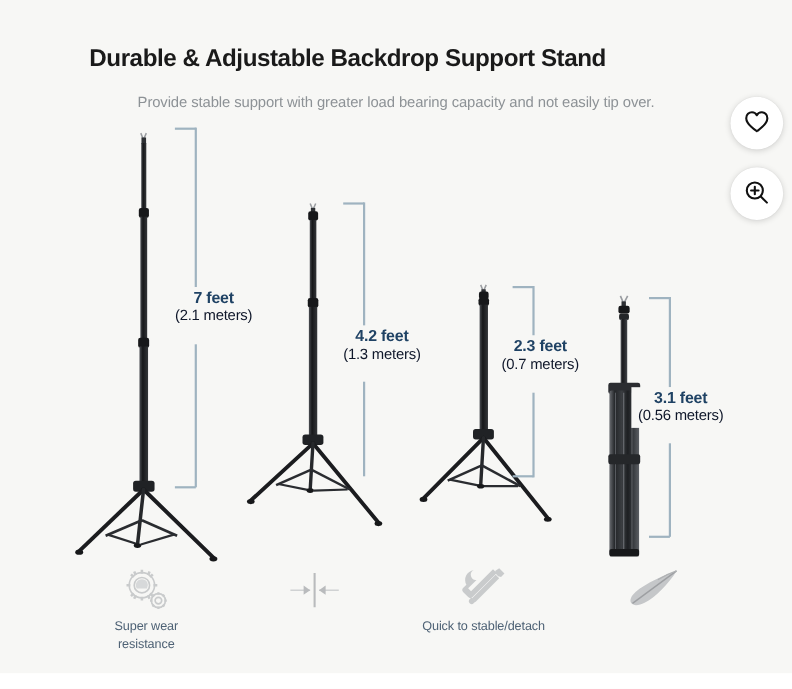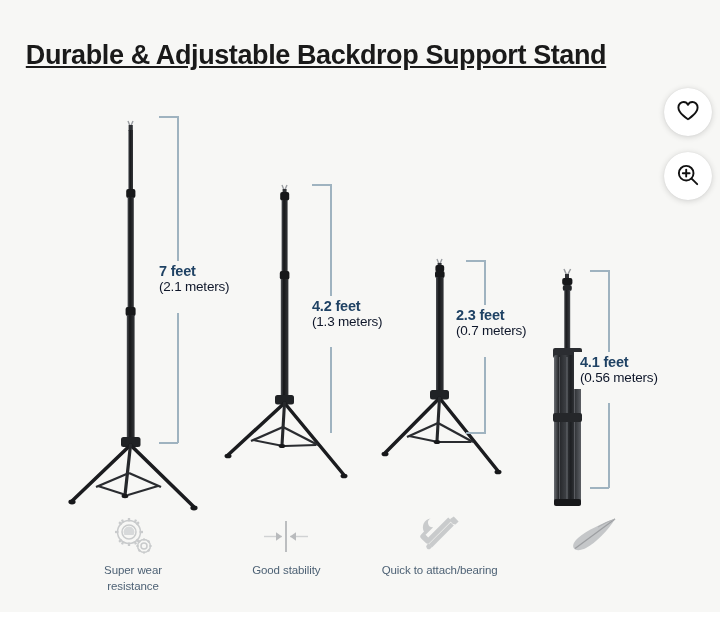--- a/index.html
+++ b/index.html
@@ -29,26 +29,25 @@
     background: #f7f7f5;
     overflow: hidden;
   }
 
   .title {
     position: absolute;
     left: 0;
     top: 40px;
     width: 632px;
     text-align: center;
-    font-size: 27px;
+    font-size: 22px;
     font-weight: 700;
     letter-spacing: -0.4px;
     color: #1a1a1a;
     font-family: "Liberation Sans", sans-serif;
-    text-decoration: underline;
   }
 
   .subtitle {
     position: absolute;
     left: 0;
     top: 85px;
     width: 720px;
     text-align: center;
     font-size: 13.5px;
     font-weight: 400;
@@ -83,21 +82,21 @@
     height: 1.6px;
     background: #9fb3c0;
     width: 19px;
     left: -18px;
   }
   .dim-label {
     position: absolute;
     white-space: nowrap;
     background: #f7f7f5;
     padding: 2px 7px 3px 6px;
-    text-align: left;
+    text-align: center;
   }
   .dim-label .feet {
     display: block;
     font-size: 14.5px;
     font-weight: 700;
     color: #1f4264;
     letter-spacing: -0.2px;
     line-height: 1.12;
   }
   .dim-label .meters {
@@ -157,20 +156,21 @@
 </style>
 </head>
 <body>
 
 <div id="root">
 
   <div class="product-image">
 
     <div class="title">Durable &amp; Adjustable Backdrop Support Stand</div>
 
+    <div class="subtitle">Provide stable support with greater load bearing capacity and not easily tip over.</div>
 
     <div class="stage">
 
       <div class="stand" style="left:62px; top:14px;">
         <svg width="150" height="390" viewBox="0 0 150 390" aria-hidden="true">
           <defs>
             <linearGradient id="tube1" x1="0" y1="0" x2="1" y2="0">
               <stop offset="0%" stop-color="#4a4d52"></stop>
               <stop offset="38%" stop-color="#161719"></stop>
               <stop offset="100%" stop-color="#343639"></stop>
@@ -341,21 +341,21 @@
           <rect x="14" y="232" width="27" height="7" rx="2" fill="#17181a"></rect>
         </svg>
       </div>
 
       <div class="dim" style="left:608px; top:165px; height:220px;">
         <div class="tick" style="top:0;"></div>
         <div class="dline" style="top:0; height:82px;"></div>
         <div class="dline" style="top:133px; height:85px;"></div>
         <div class="tick" style="top:217px;"></div>
         <div class="dim-label" style="left:-34px; top:82px;">
-          <span class="feet">4.1 feet</span>
+          <span class="feet">3.1 feet</span>
           <span class="meters">(0.56 meters)</span>
         </div>
       </div>
 
     </div>
 
     <div class="features">
 
       <div class="feature">
         <div class="ficon">
@@ -397,21 +397,20 @@
       <div class="feature">
         <div class="ficon">
           <svg width="60" height="42" viewBox="0 0 60 42" fill="none">
             <line x1="30" y1="6" x2="30" y2="37" stroke="#b9bbbd" stroke-width="1.9"></line>
             <line x1="8" y1="21.5" x2="26" y2="21.5" stroke="#d0d2d3" stroke-width="1.4"></line>
             <path d="M26 21.5 l-6 -4.2 v8.4 z" fill="#b9bbbd"></path>
             <line x1="52" y1="21.5" x2="34" y2="21.5" stroke="#d0d2d3" stroke-width="1.4"></line>
             <path d="M34 21.5 l6 -4.2 v8.4 z" fill="#b9bbbd"></path>
           </svg>
         </div>
-        <div class="flabel">Good stability</div>
       </div>
 
       <div class="feature">
         <div class="ficon">
           <svg width="46" height="44" viewBox="0 0 46 44" fill="#c9cbcc">
             <path d="M13.6 4.5 a8.8 8.8 0 0 0 -6.6 13.1 L4.2 20.4 a2.8 2.8 0 0 0 0 4 l4.4 4.4
                      a2.8 2.8 0 0 0 4 0 l22 -22 -3.4 -3.4 -20 20 -2.6 -2.6 7.6 -7.6
                      a4.6 4.6 0 0 1 -2.6 -8.7 z"></path>
             <path d="M34.6 3.4 l3.4 3.4 -24 24 a2.6 2.6 0 0 1 -3.6 0 l-0.4 -0.4 z" opacity="0"></path>
             <path d="M36.5 3 l5.6 5.6 -24.6 24.6 -5.6 -5.6 z" opacity="0"></path>
@@ -420,21 +419,21 @@
             <path d="M33.2 7.9 l2.6 2.6 -22.4 22.4 a2.5 2.5 0 0 1 -3.5 0 l-0.3 -0.3
                      a2.5 2.5 0 0 1 0 -3.5 z" transform="translate(0,0)" opacity="0"></path>
             <path d="M33.6 8.4 l3.2 3.2 -21.6 21.6 -3.2 -3.2 z"></path>
             <path d="M11.6 29.2 l3.6 3.6 -1.6 1.6 a2.6 2.6 0 0 1 -3.6 0 l0 0
                      a2.6 2.6 0 0 1 0 -3.6 z"></path>
 
             <path d="M30.4 30 a6.6 6.6 0 0 1 9.8 7.9 l-3.5 -3.5 -2.8 2.8 3.5 3.5
                      a6.6 6.6 0 0 1 -7.9 -9.8 z" opacity="0"></path>
           </svg>
         </div>
-        <div class="flabel">Quick to attach/bearing</div>
+        <div class="flabel">Quick to stable/detach</div>
       </div>
 
       <div class="feature">
         <div class="ficon">
           <svg width="56" height="40" viewBox="0 0 56 40" fill="none">
             <path d="M50 3 C40 6 22 14 13 22 C8.5 26 7 30 9 32.5 C11 35 16 34.5 21 32
                      C30.5 27.2 43.5 14 50 3 z" fill="#c5c7c9"></path>
             <path d="M50 3 L10 32.5" stroke="#9d9fa2" stroke-width="1.3"></path>
             <path d="M50 3 C44 5 38 8 33 11" stroke="#b0b2b4" stroke-width="1.1"></path>
           </svg>

